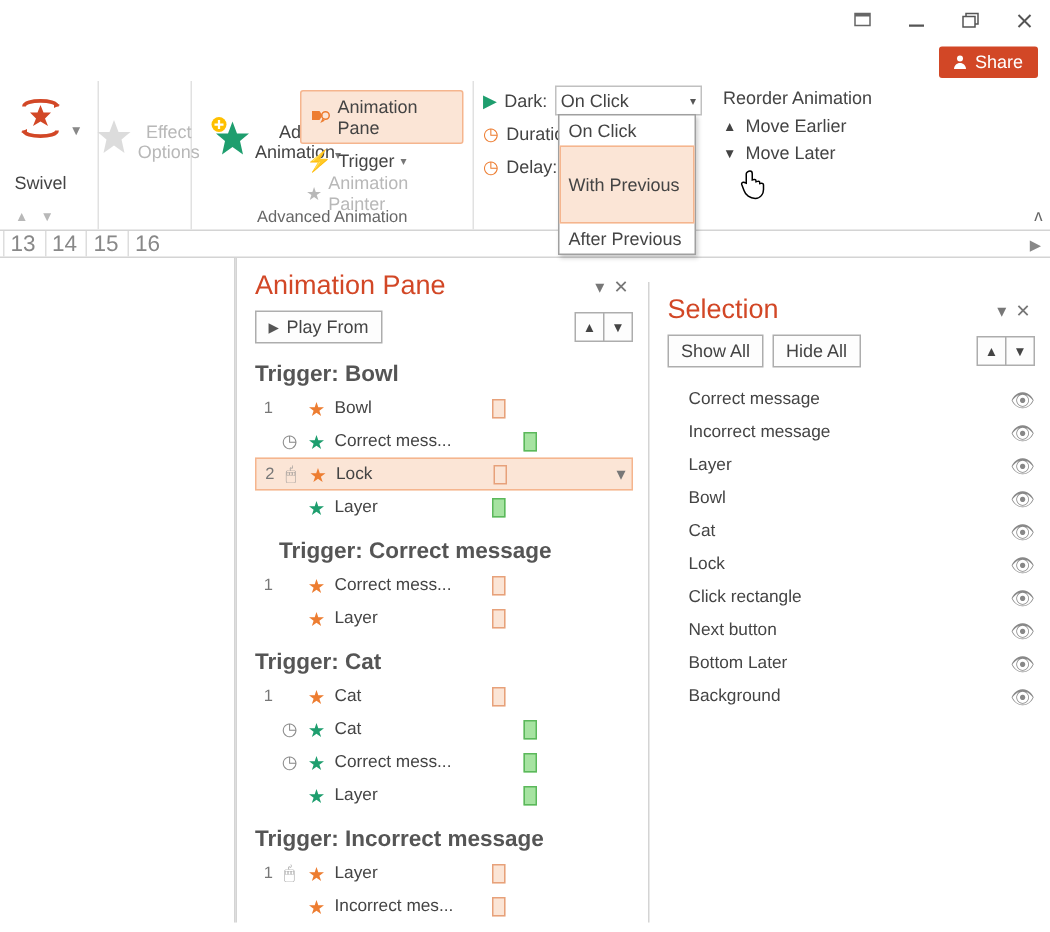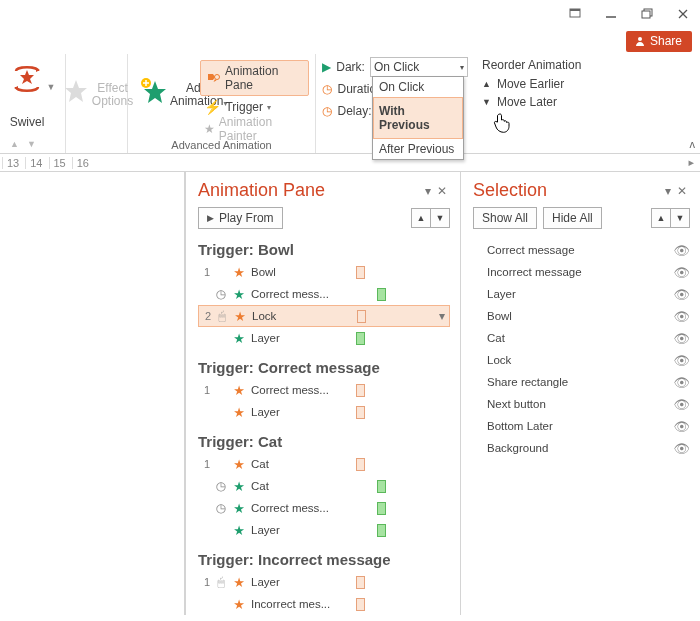--- a/index.html
+++ b/index.html
@@ -14,25 +14,25 @@
   .bigbtn { display:flex; flex-direction:row; align-items:flex-end; padding:4px 4px 0; }
   .bigbtn .biglabel { margin-top:20px; line-height:13px; text-align:center; }
   .anim-pane-btn { background:#fbe5d6; border:1px solid #f5b58e; padding:3px 6px; display:flex; align-items:center; gap:4px; border-radius:2px; }
   .small-row { display:flex; align-items:center; gap:4px; height:22px; padding:0 4px; color:#444; }
   .small-row.disabled { color:#b8b8b8; }
   .timing-col { padding:2px 6px 0 6px; position:relative; }
   .timing-row { display:flex; align-items:center; height:22px; gap:5px; }
   .timing-input { border:1px solid #c0c0c0; height:20px; width:82px; display:flex; align-items:center; padding:0 3px; background:#fff; }
   .dropdown-cover { position:absolute; top:22px; left:56px; width:92px; border:1px solid #a0a0a0; background:#fff; box-shadow:1px 2px 3px rgba(0,0,0,0.2); z-index:10; }
   .dropdown-cover .dd-item { padding:3px 6px; }
-  .dropdown-cover .dd-item.hover { background:#fbe5d6; border:1px solid #f5b58e; padding:6px 5px; position:relative;font-weight:bold; }
+  .dropdown-cover .dd-item.hover { background:#fbe5d6; border:1px solid #f5b58e; padding:18px 5px; position:relative; }
   .reorder-col { padding:4px 8px 0 8px; }
   .reorder-col .rlabel { margin-bottom:3px; }
   .reorder-col .rb { display:flex; align-items:center; gap:6px; padding:2px 0; }
-  .ruler { height:18px; border-bottom:1px solid #d4d4d4; font-size:11px; color:#888; padding-left:2px; display:flex; align-items:center; gap:2px; }
+  .ruler { height:18px; border-bottom:1px solid #d4d4d4; font-size:15px; color:#888; padding-left:2px; display:flex; align-items:center; gap:2px; }
   .ruler .tick { padding:0 4px; border-left:1px solid #ddd; }
   .panes { display:flex; }
   .panel { width:275px; border-left:1px solid #d4d4d4; padding:8px 10px 0 12px; display:flex; flex-direction:column; }
   .panel-head { display:flex; align-items:center; margin-bottom:6px; }
   .panel-title { color:#d24726; font-size:18px; font-weight:normal; flex:1; }
   .panel-ctrl { color:#777; padding:0 3px; font-size:12px; }
   .play-row { display:flex; align-items:center; justify-content:space-between; margin-bottom:10px; }
   .play-btn { border:1px solid #adadad; padding:3px 8px; background:#fdfdfd; display:flex; align-items:center; gap:5px; }
   .arrow-pair { display:flex; }
   .arrow-pair .abtn { width:20px; height:20px; border:1px solid #adadad; display:flex; align-items:center; justify-content:center; margin-left:-1px; background:#fdfdfd; }
@@ -265,21 +265,21 @@
       <span class="caret">▾</span>
     </div>
     <div class="arow">
       <span class="num"></span>
         <span class="sub"></span>
       <span class="star green">★</span>
       <span class="name">Layer</span>
       <span class="bar green"></span>
     </div>
 
-    <div class="trigger-head" style="margin-top:10px;">Trigger: Correct message</div>
+    <div class="trigger-head" style="margin-top:10px;margin-left:16px;">Trigger: Correct message</div>
     <div class="arow">
       <span class="num">1</span>
         <span class="sub"></span>
       <span class="star orange">★</span>
       <span class="name">Correct mess...</span>
       <span class="bar pink"></span>
     </div>
     <div class="arow">
       <span class="num"></span>
         <span class="sub"></span>
@@ -331,21 +331,21 @@
     </div>
     <div class="arow">
       <span class="num"></span>
         <span class="sub"></span>
       <span class="star orange">★</span>
       <span class="name">Incorrect mes...</span>
       <span class="bar pink"></span>
     </div>
   </div>
 
-  <div class="panel" style="width:240px;">
+  <div class="panel" style="width:268px;margin-top:16px;">
     <div class="panel-head">
       <span class="panel-title">Selection</span>
       <span class="panel-ctrl">▾</span>
       <span class="panel-ctrl">✕</span>
     </div>
     <div class="play-row" style="gap:6px;">
       <div style="display:flex; gap:6px;">
         <div class="sel-btn">Show All</div>
         <div class="sel-btn">Hide All</div>
       </div>
@@ -377,21 +377,21 @@
         </div>
         <div class="sel-row">
           <span class="sname">Cat</span>
           <span class="eye">👁</span>
         </div>
         <div class="sel-row">
           <span class="sname">Lock</span>
           <span class="eye">👁</span>
         </div>
         <div class="sel-row">
-          <span class="sname">Share rectangle</span>
+          <span class="sname">Click rectangle</span>
           <span class="eye">👁</span>
         </div>
         <div class="sel-row">
           <span class="sname">Next button</span>
           <span class="eye">👁</span>
         </div>
         <div class="sel-row">
           <span class="sname">Bottom Later</span>
           <span class="eye">👁</span>
         </div>

